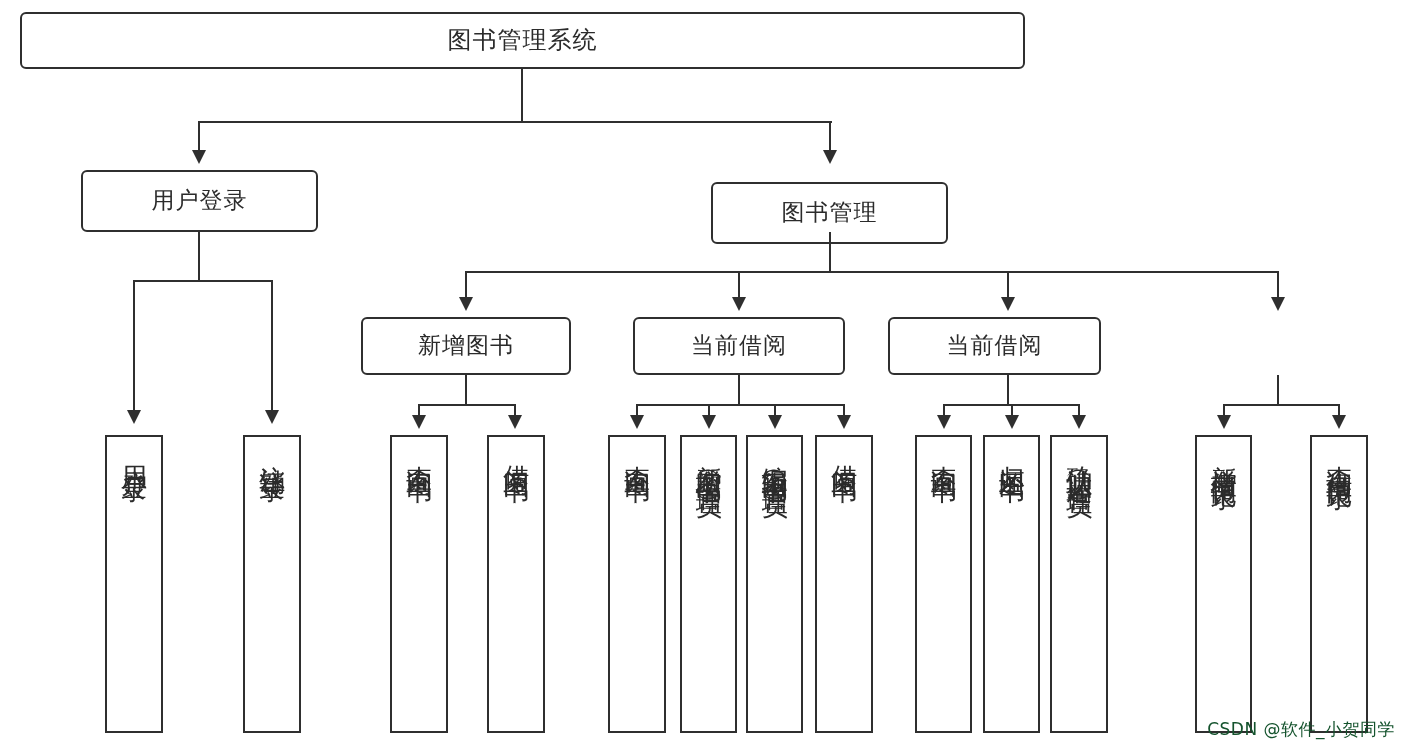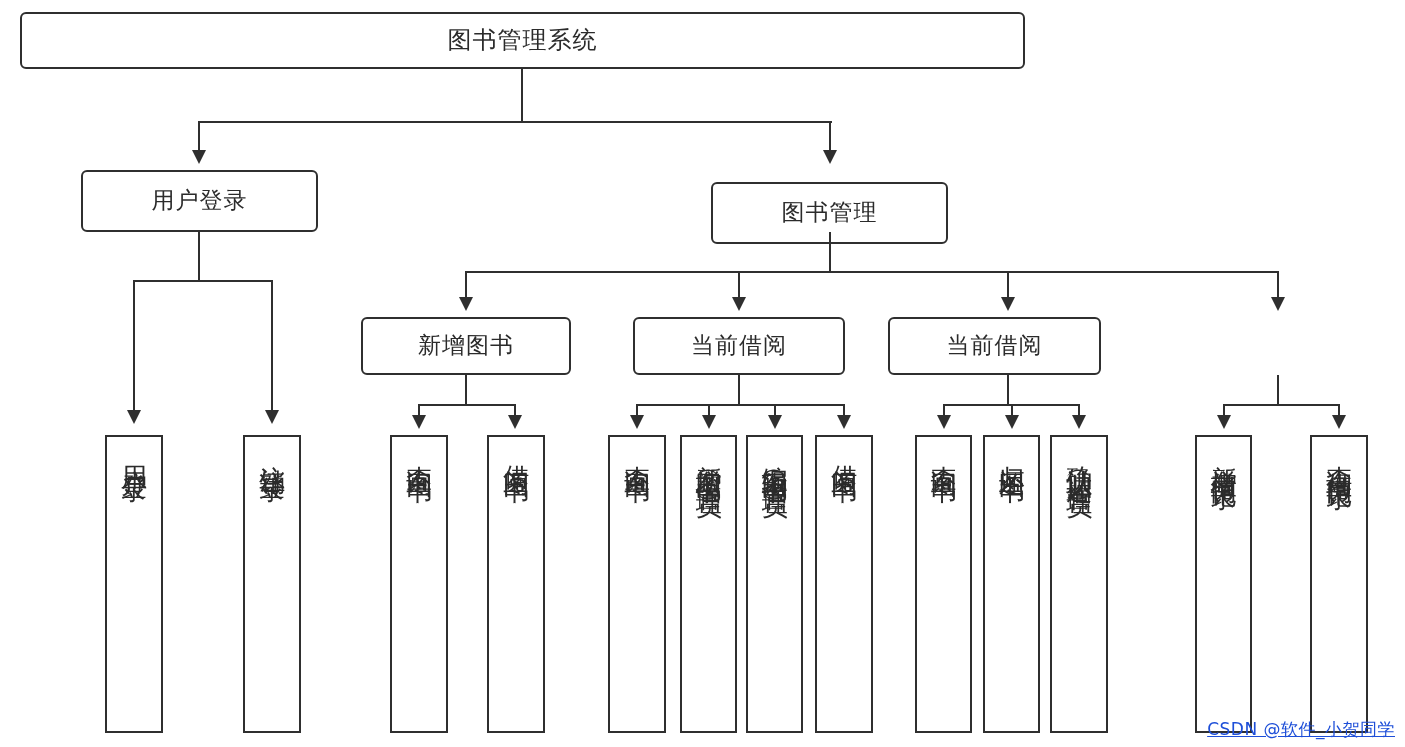--- a/index.html
+++ b/index.html
@@ -64,25 +64,24 @@
     height: 0;
     border-left: 7px solid transparent;
     border-right: 7px solid transparent;
     border-top: 14px solid #2f2f2f;
   }
   #watermark {
     position: absolute;
     right: 10px;
     bottom: 6px;
     font-size: 17px;
-    color: #1d4ed8;
+    color: #14532d;
     letter-spacing: 0.5px;
     white-space: nowrap;
     pointer-events: none;
-    text-decoration: underline;
   }
 </style>
 </head>
 <body>
 
 <div id="canvas">
 
   <div class="node h root" style="left:20px; top:12px; width:1005px; height:57px;">
     <span>图书管理系统</span>
   </div>

